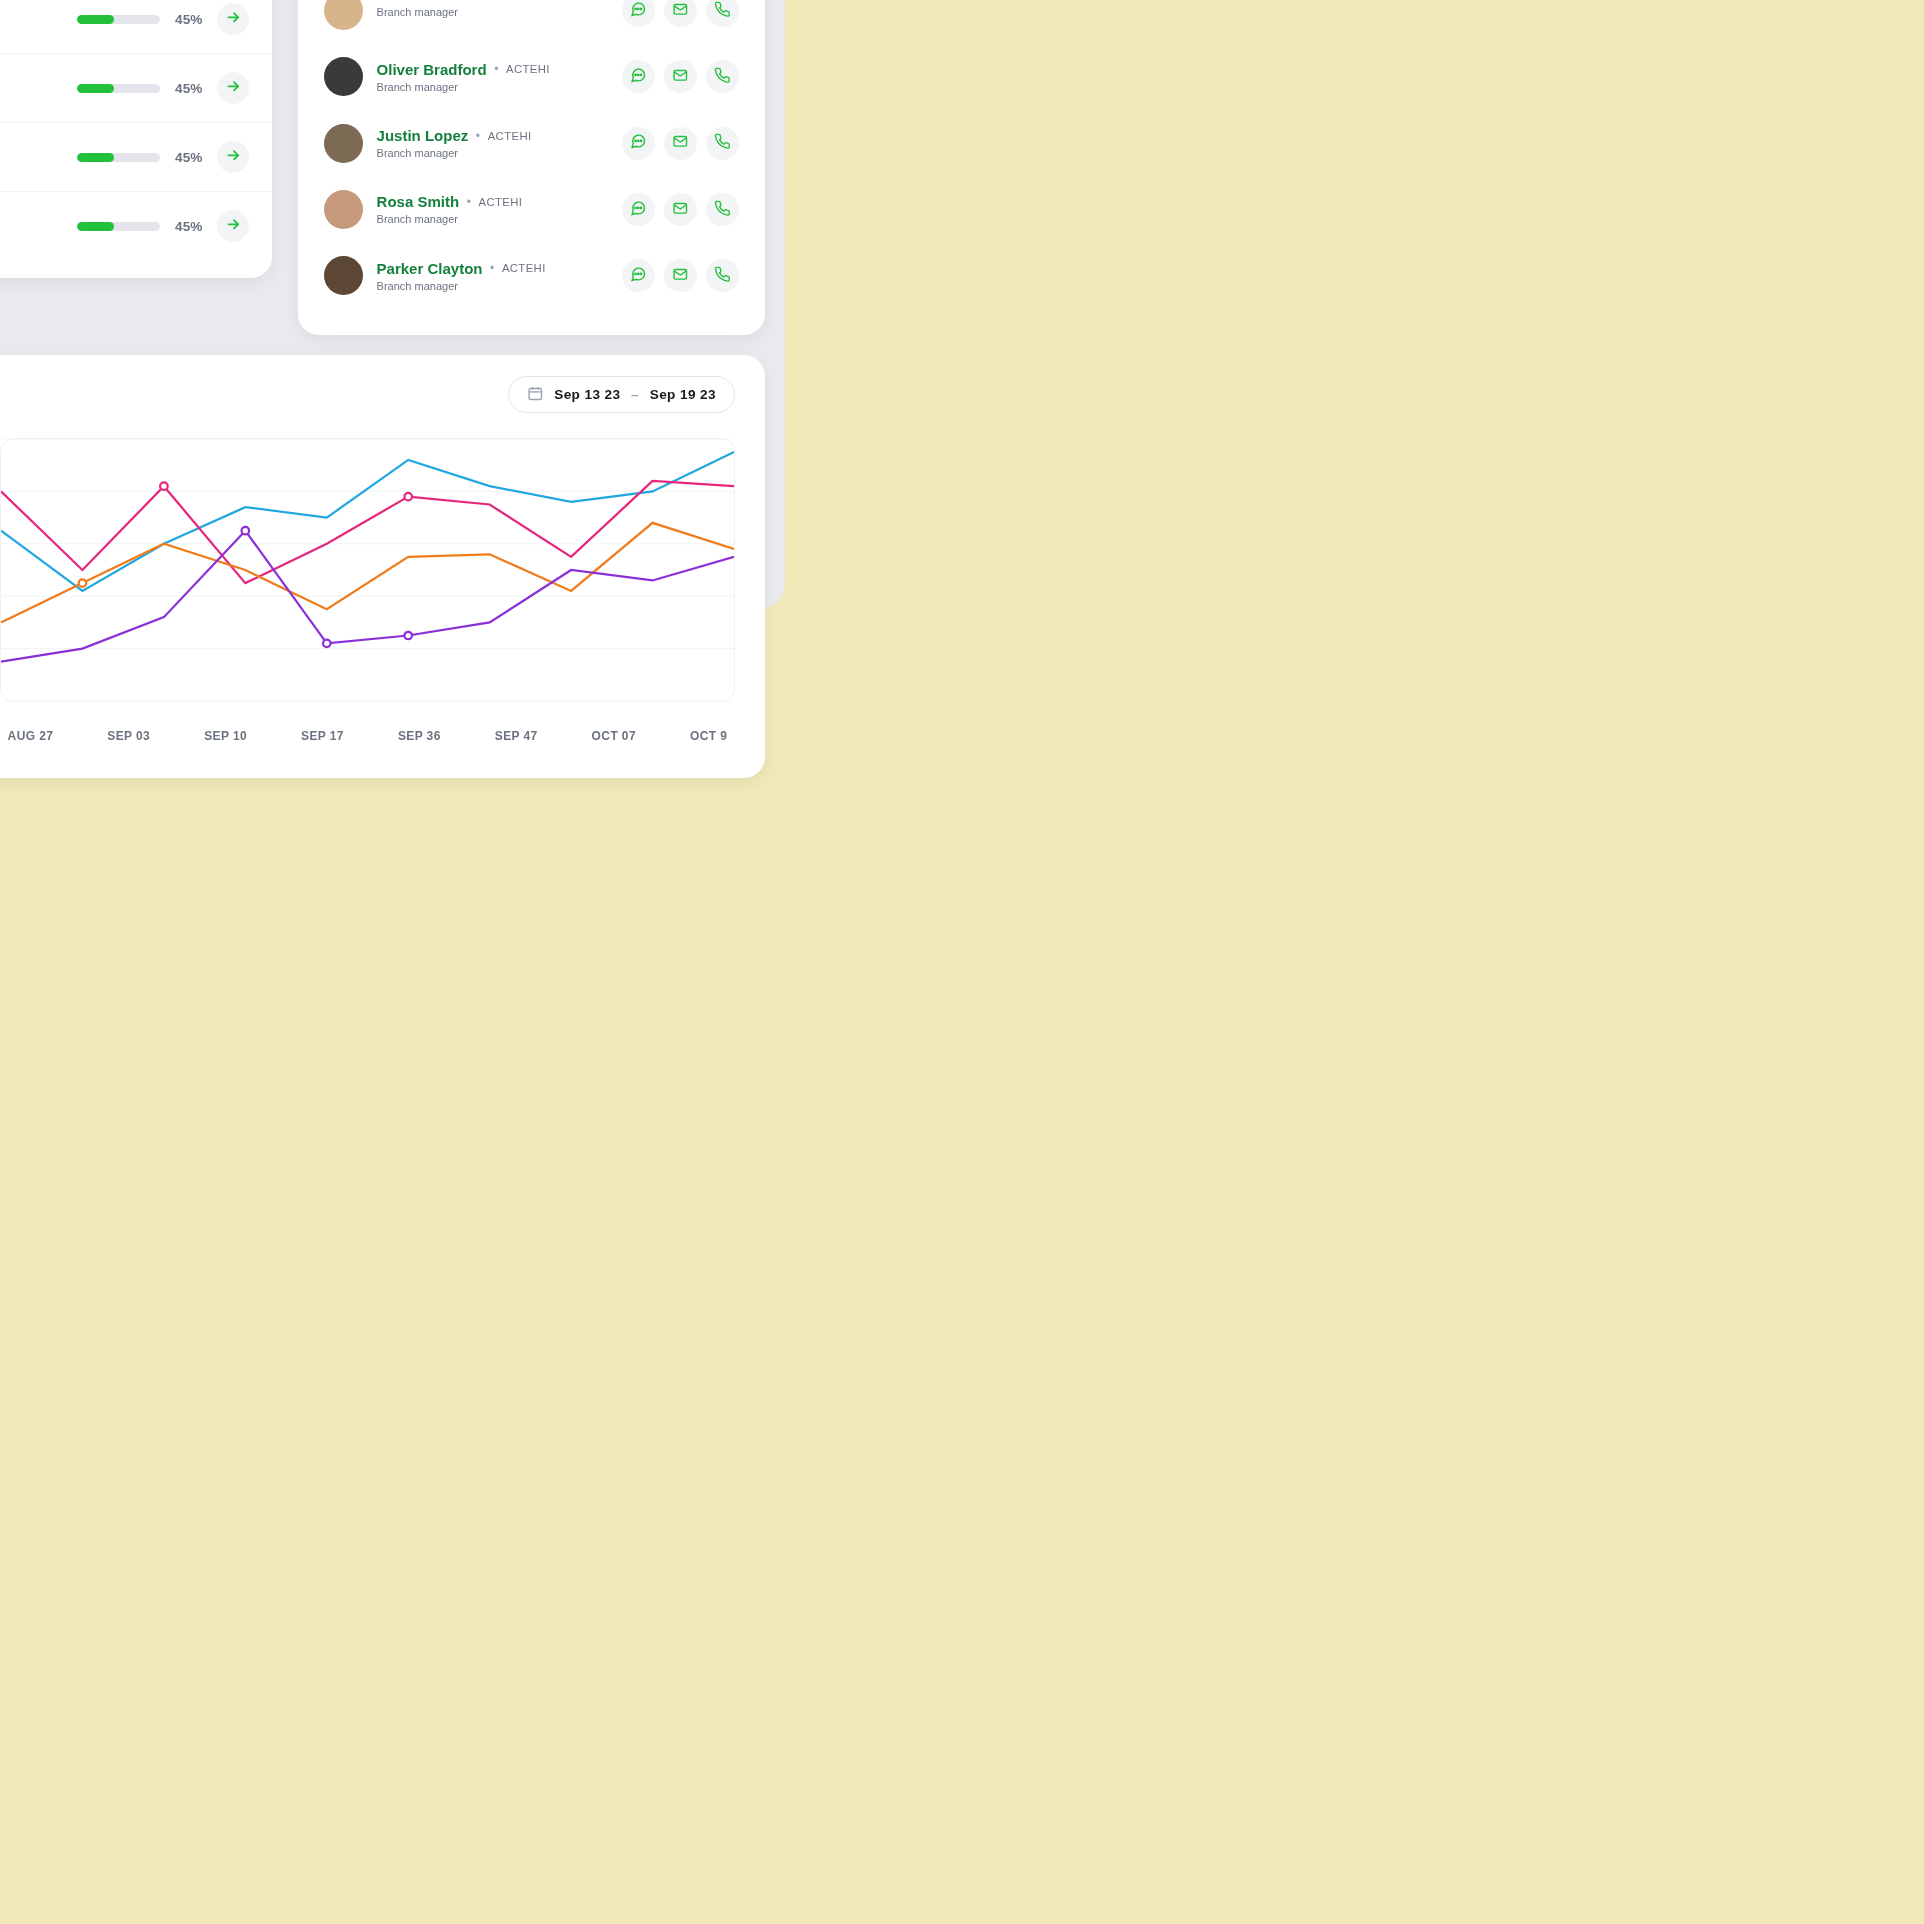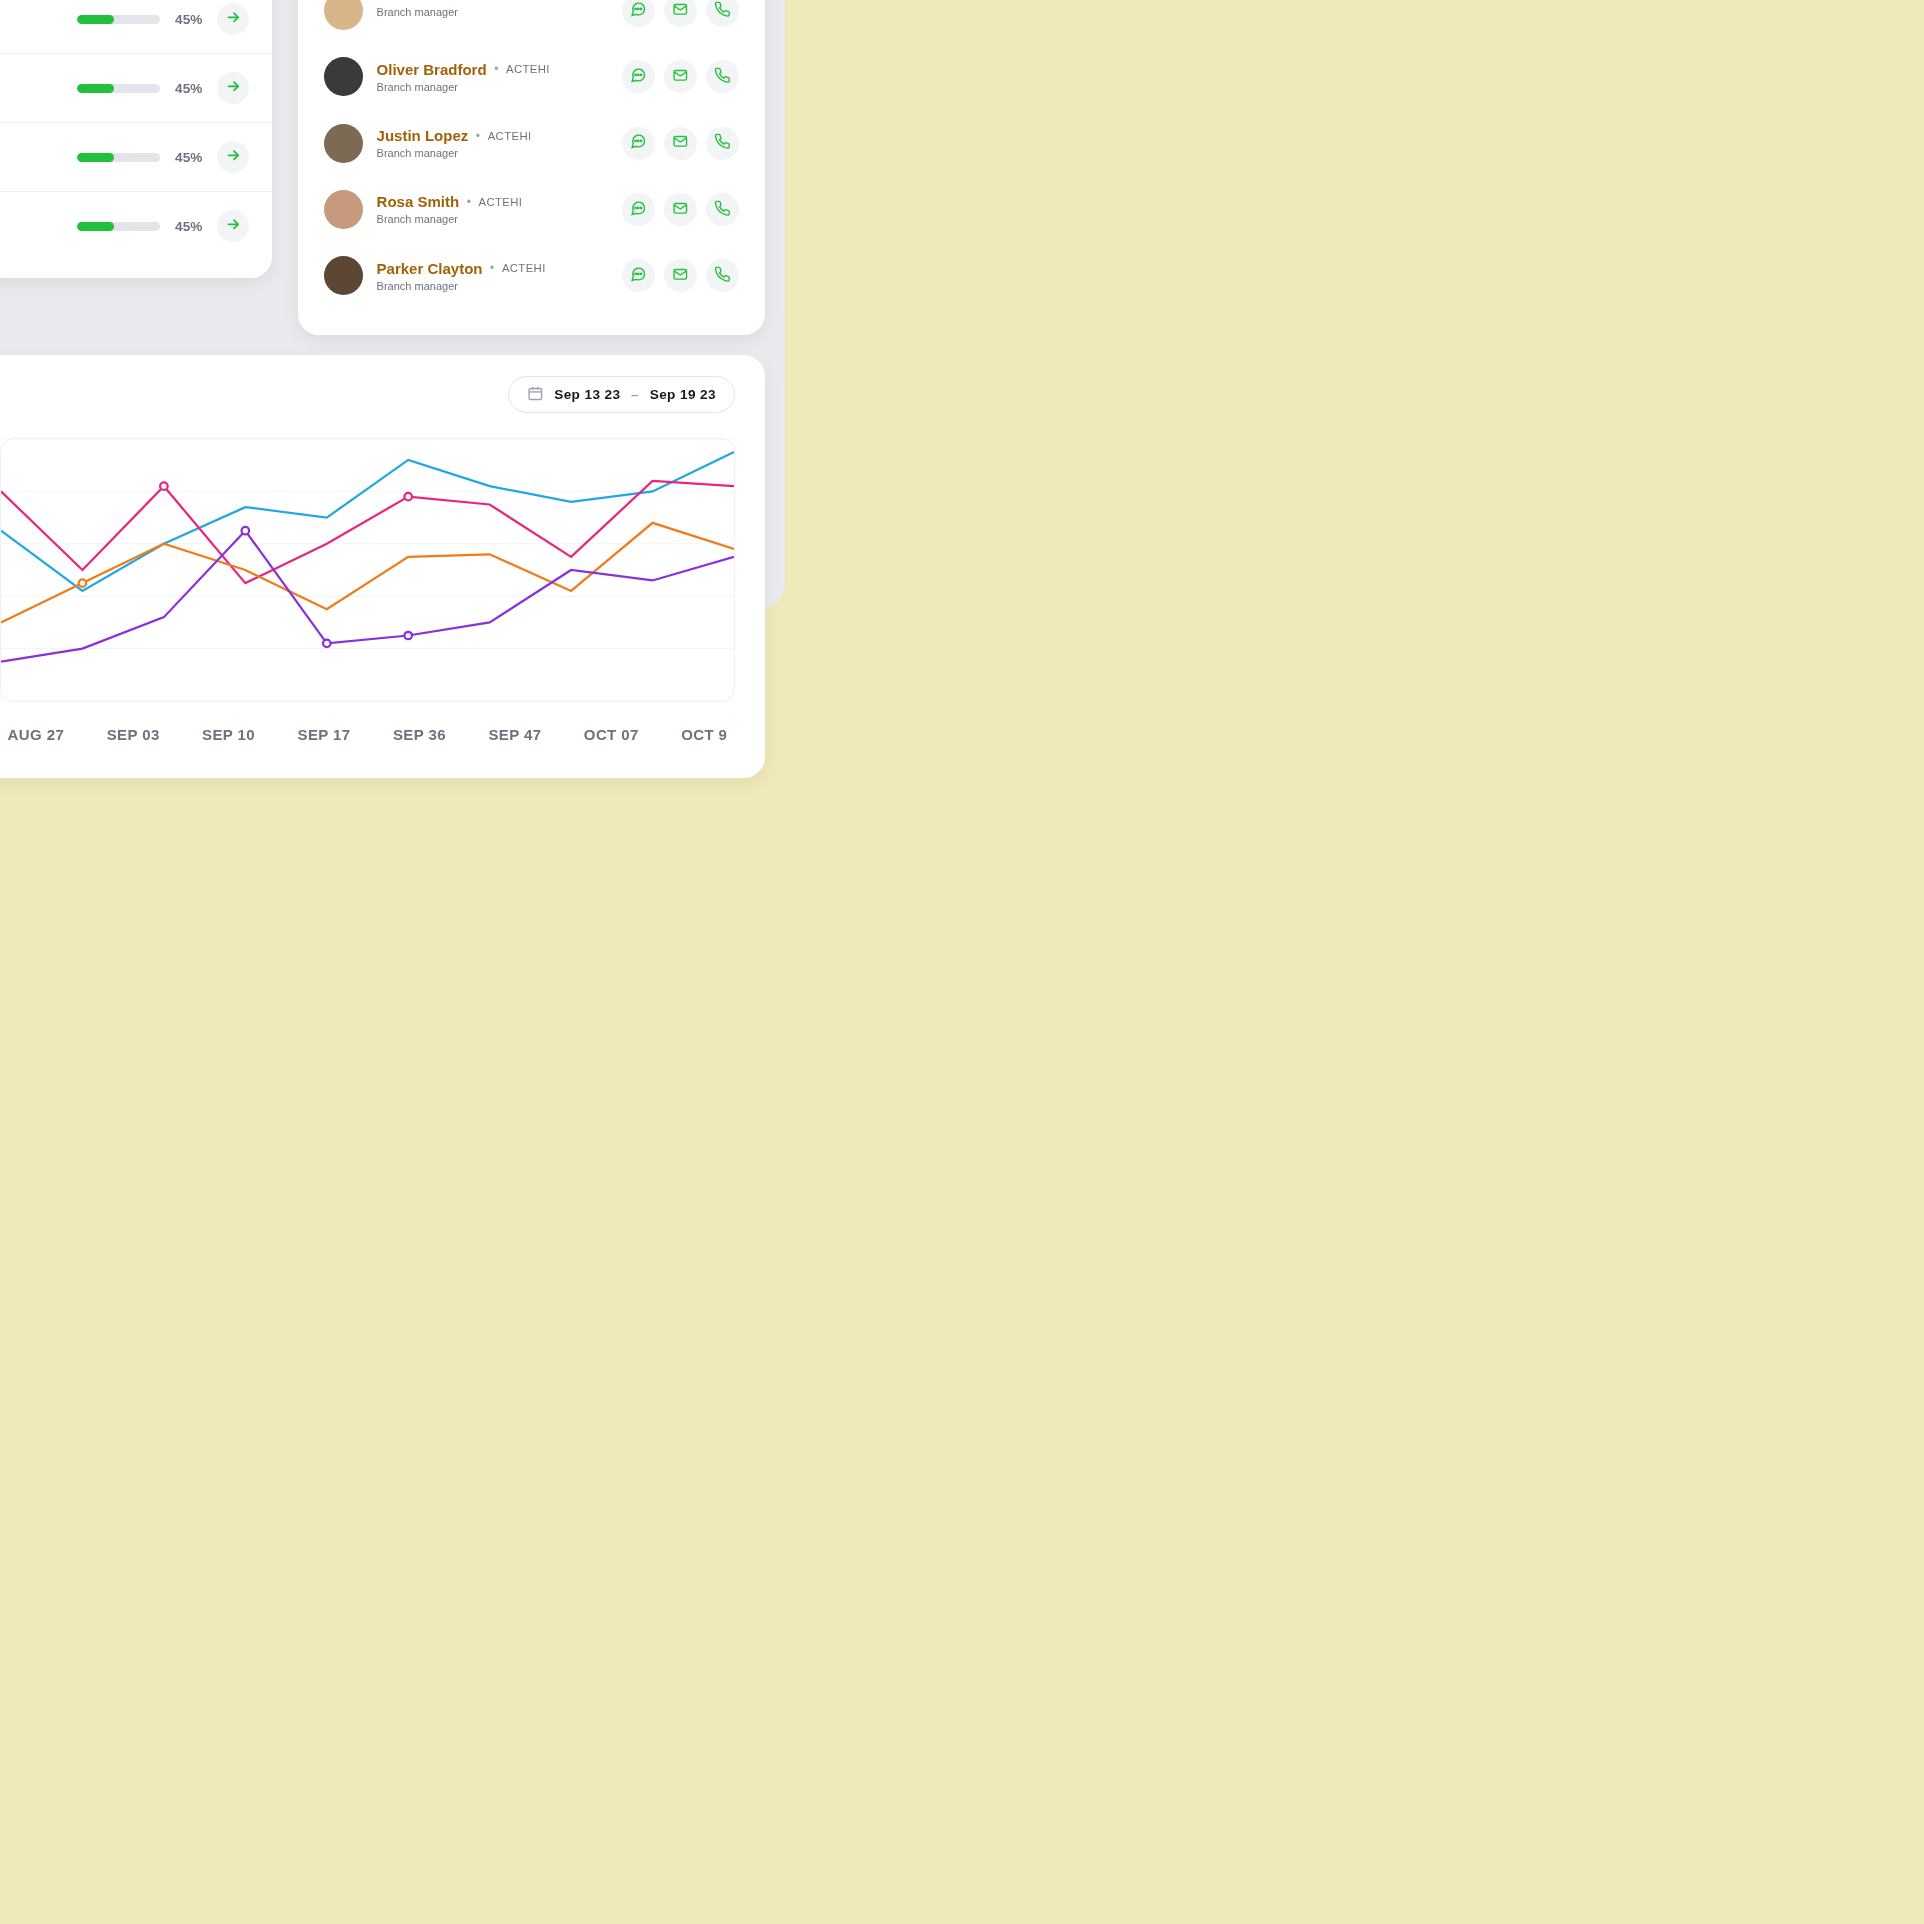--- a/index.html
+++ b/index.html
@@ -15,38 +15,38 @@
 .pbar-fill { height: 100%; background: #22c03c; border-radius: 6px; }
 .ppct { color: #6b7280; font-weight: 600; font-size: 13.6px; }
 .arrow-btn { width: 32px; height: 32px; border-radius: 50%; background: #f3f4f6; display: flex; align-items: center; justify-content: center; cursor: pointer; }
 
 
 .contacts-card { position: absolute; top: -45px; left: 298px; width: 467px; background: #fff; border-radius: 21px; padding: 22.7px 26px 26px 26px; box-shadow: 0 6px 18px rgba(0,0,0,0.06); }
 .contact-row { display: flex; align-items: center; padding: 13.6px 0; gap: 13.6px; }
 .avatar { width: 39px; height: 39px; border-radius: 50%; flex-shrink: 0; background-size: cover; background-position: center; }
 .contact-info { flex: 1; }
 .contact-name-line { display: flex; align-items: center; gap: 7.6px; }
-.contact-name { font-size: 15px; font-weight: 700; color: #a16207; }
+.contact-name { font-size: 15px; font-weight: 700; color: #15803d; }
 .contact-dot { color: #9ca3af; font-size: 12px; }
 .contact-tag { color: #6b7280; font-size: 11.3px; font-weight: 400; letter-spacing: 0.4px; }
 .contact-role { color: #6b7280; font-size: 11px; margin-top: 3px; }
 .contact-actions { display: flex; gap: 9px; }
 .action-btn { width: 33px; height: 33px; border-radius: 50%; background: #f3f4f6; display: flex; align-items: center; justify-content: center; cursor: pointer; }
 
 
 .chart-card { position: absolute; top: 355px; left: -30px; width: 795px; height: 423px; background: #fff; border-radius: 21px; box-shadow: 0 6px 18px rgba(0,0,0,0.06); padding: 21px 30px 22.7px 30px; }
 .date-pill { position: absolute; top: 21px; right: 30px; border: 0.8px solid #e3e5ea; border-radius: 22.7px; padding: 7.6px 18px; display: flex; align-items: center; gap: 10.6px; cursor: pointer; text-align: center; }
 .date-text { font-size: 13.6px; font-weight: 600; color: #18191b; letter-spacing: 0.4px; }
 .date-dash { color: #9ca3af; }
 .chart-area { position: absolute; top: 83px; left: 30px; right: 30px; bottom: 76px; border: 0.8px solid #eef0f3; border-radius: 13.6px; }
 .chart-svg { width: 100%; height: 100%; }
 .grid-line { stroke: #eef0f3; stroke-width: 1; }
 .series { fill: none; stroke-width: 3; }
 .x-labels { position: absolute; bottom: 35px; left: 30px; right: 30px; display: flex; justify-content: space-between; padding: 0 7.6px; }
-.x-label { color: #6b7280; font-size: 15px; font-weight: 600; letter-spacing: 0.4px; }
+.x-label { color: #6b7280; font-size: 12px; font-weight: 600; letter-spacing: 0.4px; }
 </style>
 </head>
 <body>
 
 <div class="canvas">
 
   <div class="progress-card" id="progress-card">
       <div class="progress-row">
     <div class="pbar">
           <div class="pbar-fill" style="width:45%"></div>

